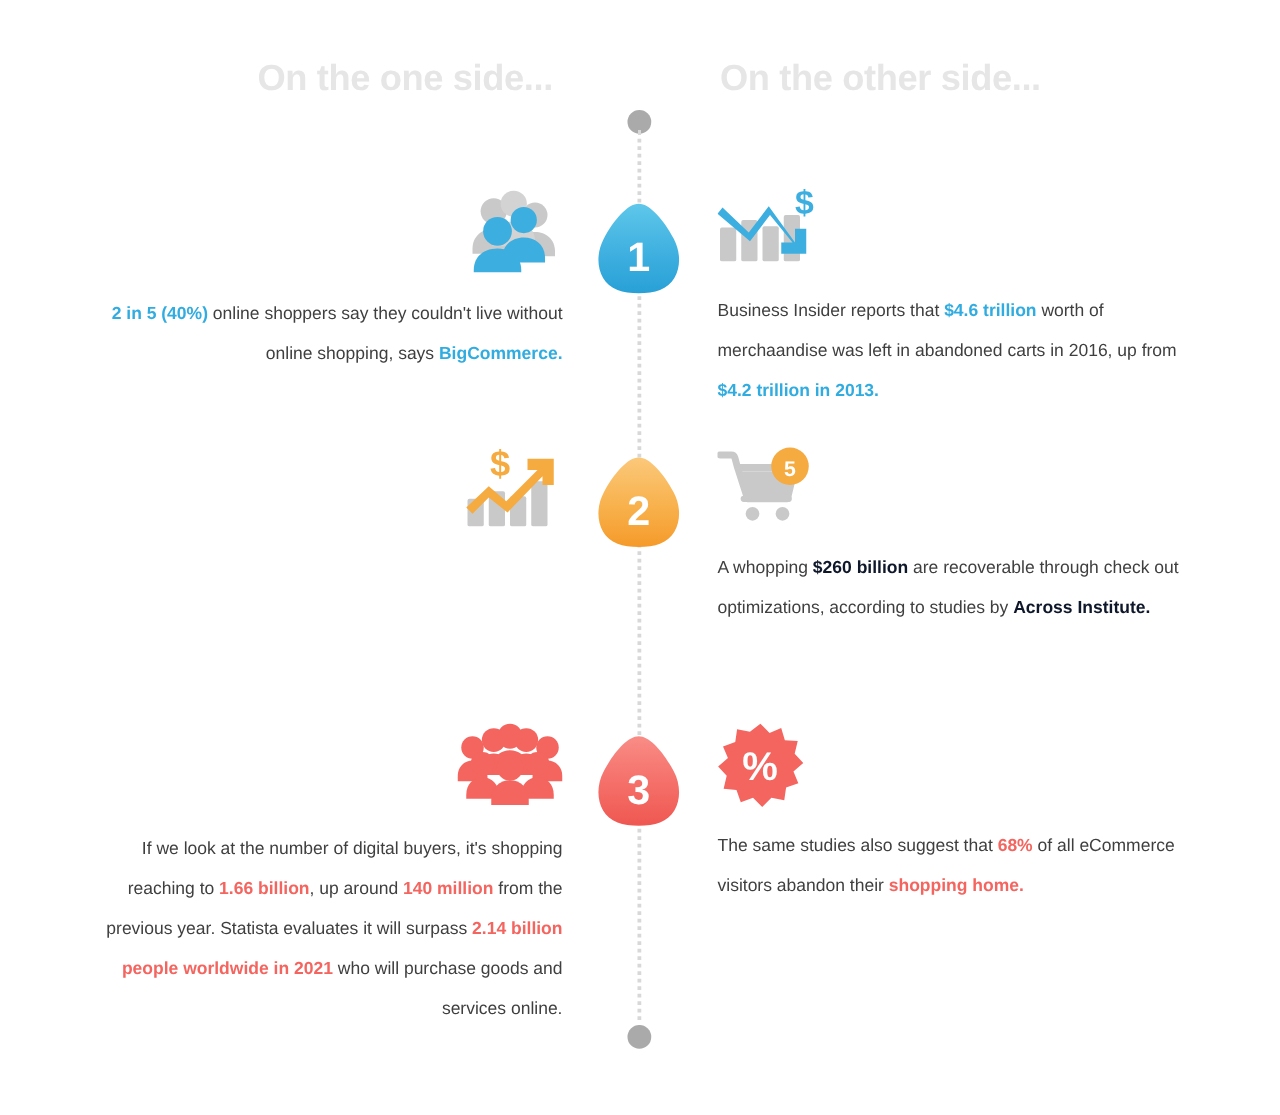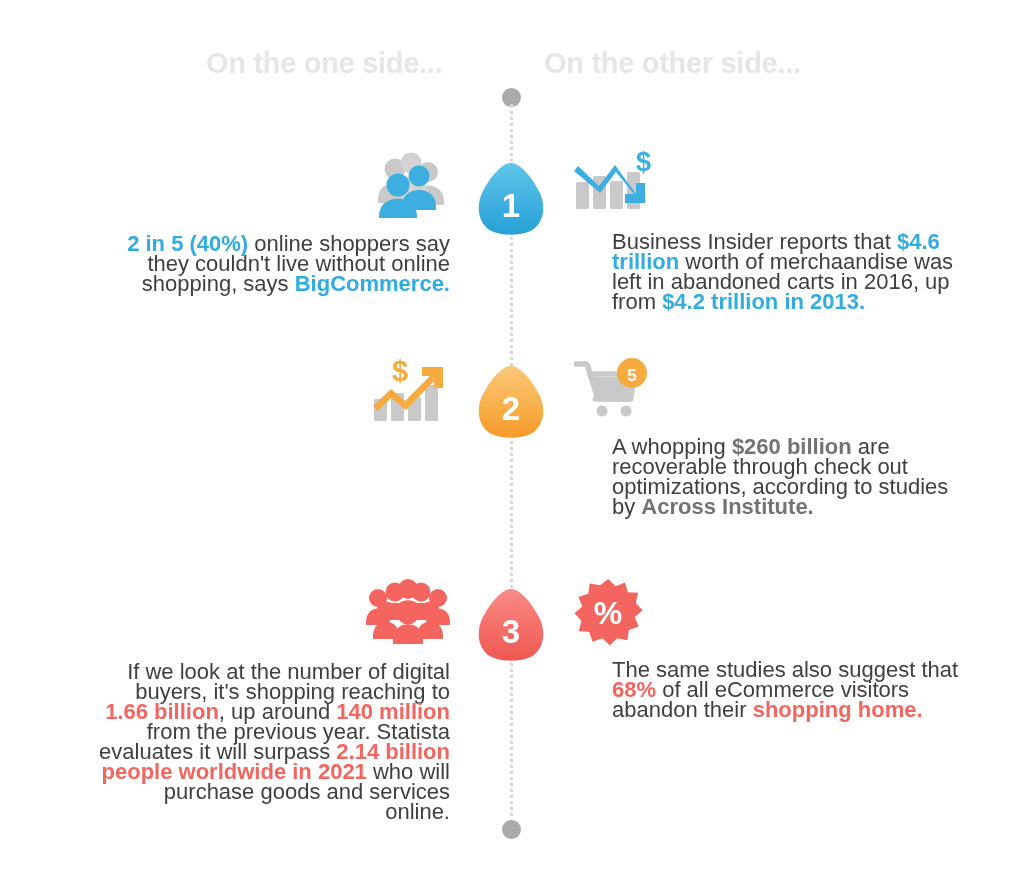--- a/index.html
+++ b/index.html
@@ -24,21 +24,21 @@
   
   .header {
     position: absolute;
     font-size: 29px;
     font-weight: bold;
     color: #e6e6e6;
     letter-spacing: -0.3px;
     white-space: nowrap;
   }
   .header.left  { left: 206px; top: 47px; }
-  .header.right { left: 544px; top: 47px; }
+  .header.right { left: 576px; top: 47px; }
 
   
   .timeline {
     position: absolute;
     left: 511px;
     top: 88px;
     width: 2px;
     height: 752px;
     transform: translateX(-1px);
   }
@@ -84,32 +84,31 @@
     position: absolute;
     left: 574px;
     top: 0;
     width: 395px;
     text-align: left;
   }
   .icon-wrap { height: 72px; display: block; }
   .side-left .icon-wrap { text-align: right; }
 
   .body-text {
-    font-size: 22px;
-    line-height: 20px;
+    font-size: 14px;
+    line-height: 32px;
     color: #3f3f3f;
     font-family: "Liberation Sans", sans-serif;
-    margin-left: 38px;
   }
   .side-left .body-text { margin-top: 12px; }
   .side-right .body-text { margin-top: 10px; }
 
   b.hl { font-weight: bold; }
   .c-blue   { color: #31ace0; }
-  .c-orange { color: #737373; }
+  .c-orange { color: #0f172a; }
   .c-red    { color: #f4655f; text-align: right; }
 
   
   .badge {
     position: absolute;
     left: 511px;
     transform: translateX(-50%);
     width: 80px;
     height: 78px;
   }

